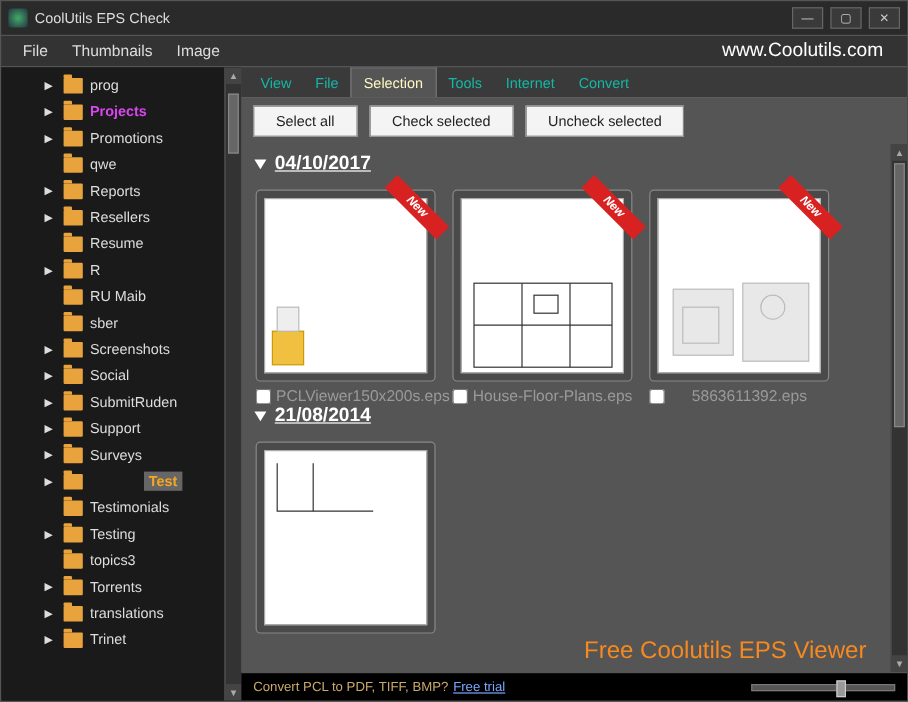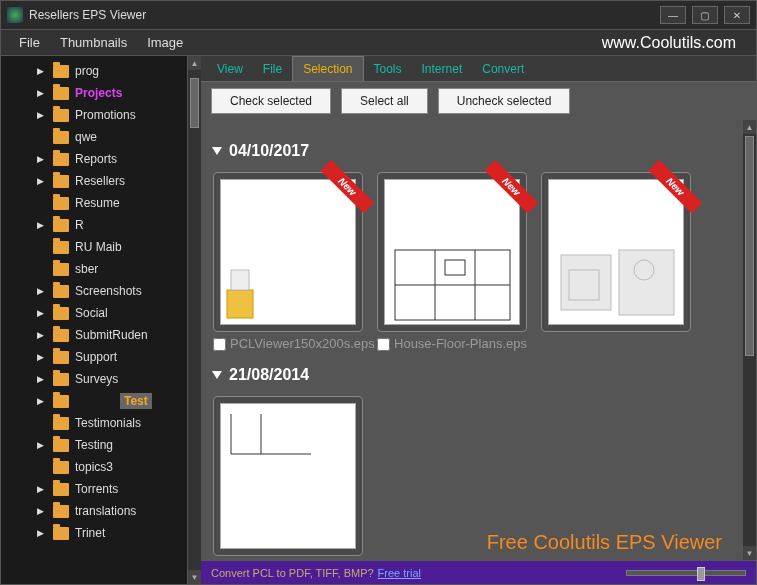--- a/index.html
+++ b/index.html
@@ -19,48 +19,48 @@
 .node .folder { width: 16px; height: 13px; background: #e8a33d; border-radius: 1px; position: relative; }
 .node .folder:before { content: ""; position: absolute; top: -3px; left: 0; width: 7px; height: 3px; background: #e8a33d; border-radius: 1px 1px 0 0; }
 .node.sel .label { background: #666; color: #f6a623; font-weight: bold; padding: 1px 4px; margin-left: 45px; }
 .node.hl .label { color: #d946ef; font-weight: bold; text-align: center; }
 .vscroll { width: 14px; background: #333; border-left: 1px solid #555; position: relative; }
 .vscroll .thumb { position: absolute; left: 2px; right: 2px; background: #666; border: 1px solid #888; }
 .vscroll .arrow { position: absolute; left: 0; right: 0; height: 14px; background: #444; display: flex; align-items: center; justify-content: center; font-size: 8px; color: #aaa; }
 .main { flex: 1; display: flex; flex-direction: column; background: #555; overflow: hidden; }
 .tabs { height: 26px; background: #3a3a3a; display: flex; align-items: flex-end; padding: 0 6px; border-bottom: 1px solid #666; }
 .tab { color: #14b8a6; font-size: 12px; padding: 5px 10px; cursor: default; }
-.tab.active { background: #555; color: #eab308; border: 1px solid #777; border-bottom: none; }
+.tab.active { background: #555; color: #fef9c3; border: 1px solid #777; border-bottom: none; }
 .toolbar { height: 38px; background: #555; display: flex; align-items: center; gap: 10px; padding: 0 10px; }
 .btn { background: #f4f4f4; border: 1px solid #888; padding: 5px 18px; font-size: 12px; color: #222; cursor: default; }
 .content { flex: 1; display: flex; overflow: hidden; }
 .gallery { flex: 1; background: #555; padding: 8px 12px; overflow: hidden; position: relative; }
-.datehdr { display: flex; align-items: center; gap: 8px; color: #fff; font-size: 16px; font-weight: bold; margin: 14px 0 12px 0; }
+.datehdr { display: flex; align-items: center; gap: 8px; color: #fff; font-size: 16px; font-weight: bold; margin: 0 0 12px 0; text-decoration: underline; }
 .datehdr .tri { width: 0; height: 0; border-left: 8px solid #fff; border-top: 5px solid transparent; border-bottom: 5px solid transparent; transform: rotate(90deg); }
 .thumbs { display: flex; gap: 14px; }
 .titem { width: 150px; }
 .tframe { width: 150px; height: 160px; background: #4a4a4a; border: 1px solid #888; border-radius: 4px; padding: 6px; position: relative; }
 .tpage { width: 100%; height: 100%; background: #fff; border: 1px solid #aaa; position: relative; overflow: hidden; }
 .ribbon { position: absolute; top: 6px; right: -16px; background: #d82222; color: #fff; font-size: 10px; font-weight: bold; font-style: italic; padding: 2px 20px; transform: rotate(45deg); }
 .cap { display: flex; align-items: flex-start; gap: 4px; margin-top: 4px; justify-content: space-between; }
 .cap input { margin-top: 2px; }
 .cap .txt { flex: 1; color: #9a9a9a; font-size: 13px; text-align: center; line-height: 1.2; }
 .watermark { position: absolute; right: 20px; bottom: 6px; color: #f6891f; font-size: 20px; }
-.statusbar { height: 24px; background: #4c1d95; border-top: 1px solid #555; display: flex; align-items: center; padding: 0 10px; font-size: 11px; color: #c9a96a; }
+.statusbar { height: 24px; background: #000000; border-top: 1px solid #555; display: flex; align-items: center; padding: 0 10px; font-size: 11px; color: #c9a96a; }
 .statusbar a { color: #7aa7ff; text-decoration: underline; margin-left: 4px; }
 .zoom { margin-left: auto; width: 120px; height: 6px; background: #555; position: relative; border: 1px solid #777; }
 .zoom .knob { position: absolute; top: -4px; left: 70px; width: 8px; height: 14px; background: #999; border: 1px solid #ccc; }
 .plan-lines { stroke:#333; stroke-width:1; fill:none; }
 </style>
 </head>
 <body>
 
 <div class="titlebar">
   <span class="icon"></span>
-  <span class="title">Resellers EPS Viewer</span>
+  <span class="title">CoolUtils EPS Check</span>
   <span class="winbtn">—</span>
   <span class="winbtn">▢</span>
   <span class="winbtn">✕</span>
 </div>
 
 <div class="menubar">
   <span class="mitem">File</span>
   <span class="mitem">Thumbnails</span>
   <span class="mitem">Image</span>
   <span class="url">www.Coolutils.com</span>
@@ -190,22 +190,22 @@
   <div class="main">
     <div class="tabs" id="tabs">
         <div class="tab">View</div>
         <div class="tab">File</div>
         <div class="tab active">Selection</div>
         <div class="tab">Tools</div>
         <div class="tab">Internet</div>
         <div class="tab">Convert</div>
       </div>
     <div class="toolbar">
+      <button class="btn">Select all</button>
       <button class="btn">Check selected</button>
-      <button class="btn">Select all</button>
       <button class="btn">Uncheck selected</button>
     </div>
     <div class="content">
       <div class="gallery" id="gallery">
         <div class="datehdr">
             <span class="tri"></span>
             <span>04/10/2017</span>
           </div>
           <div class="thumbs">
             <div class="titem">
@@ -244,20 +244,24 @@
                 <div class="tpage"><svg width="100%" height="100%">
                     <g stroke="#bbb" fill="#e8e8e8">
                       <rect x="12" y="75" width="50" height="55"></rect>
                       <rect x="70" y="70" width="55" height="65"></rect>
                       <circle cx="95" cy="90" r="10"></circle>
                       <rect x="20" y="90" width="30" height="30"></rect>
                     </g>
                   </svg></div>
                 <div class="ribbon">New</div>
               </div>
+              <div class="cap">
+                <input type="checkbox" style="">
+                <div class="txt">5863611392.eps</div>
+              </div>
             </div>
           </div>
           <div class="datehdr">
             <span class="tri"></span>
             <span>21/08/2014</span>
           </div>
           <div class="thumbs">
             <div class="titem">
               <div class="tframe">
                 <div class="tpage"><svg width="100%" height="100%">

